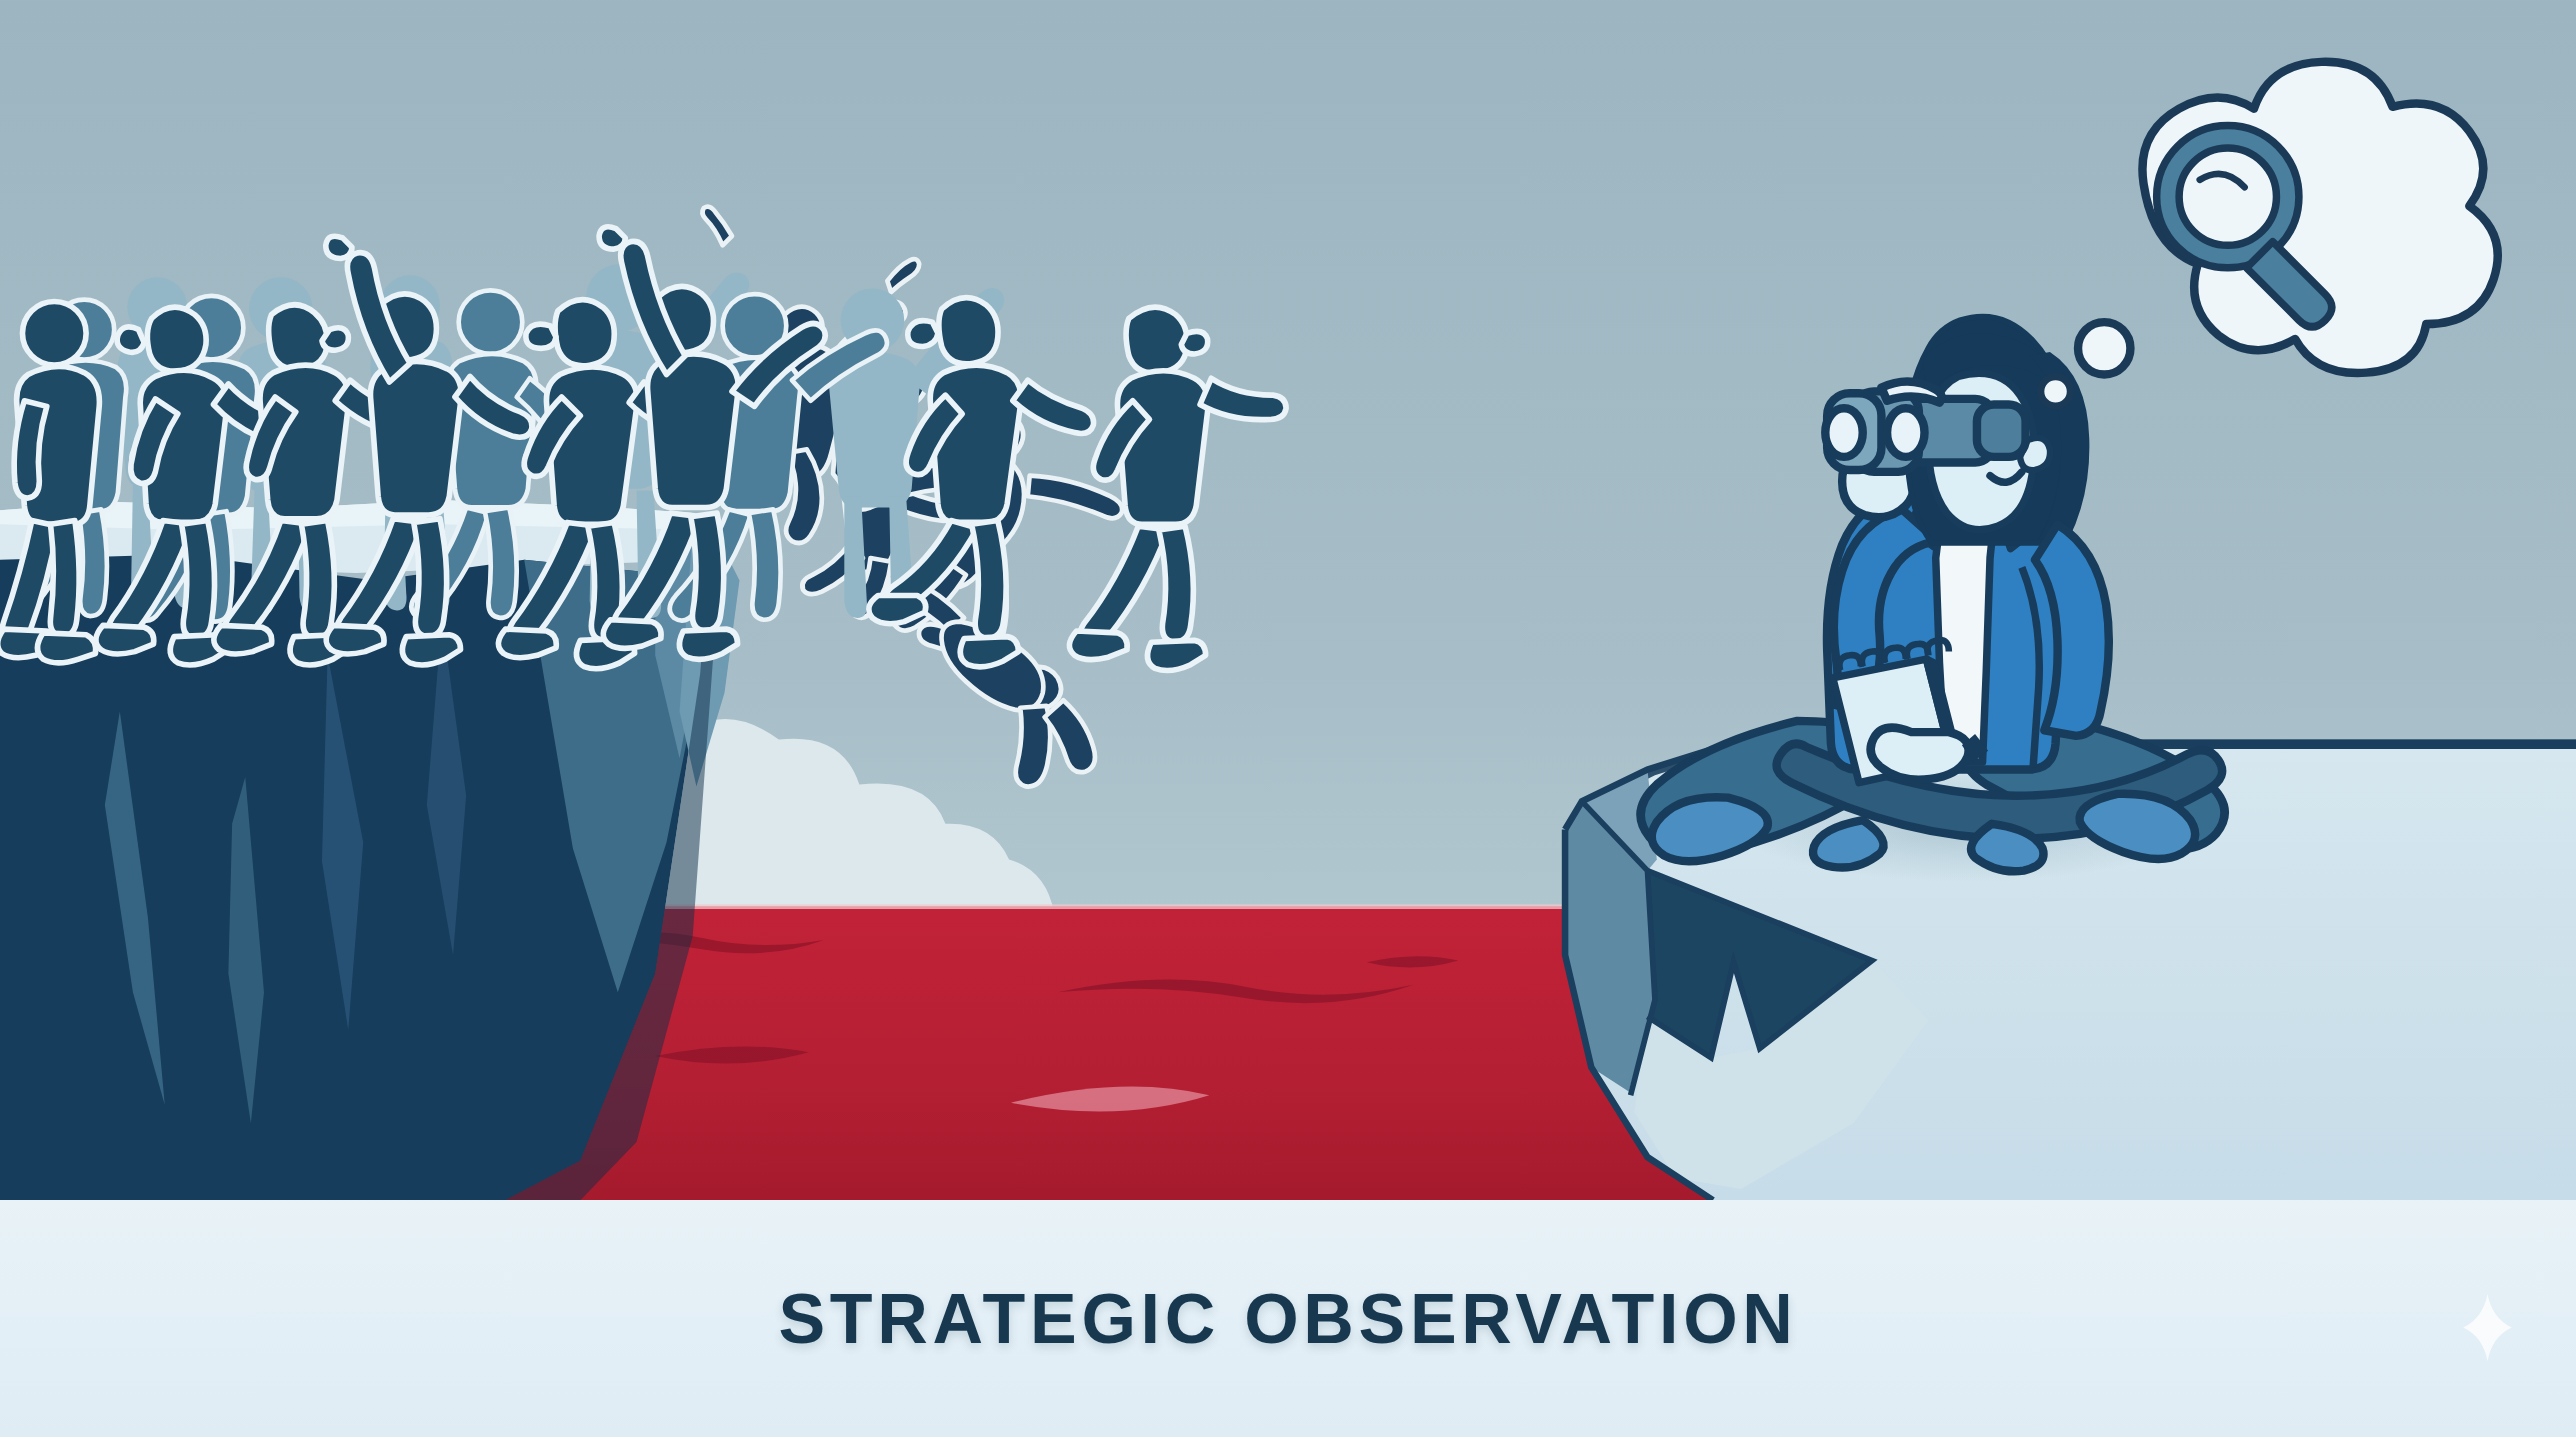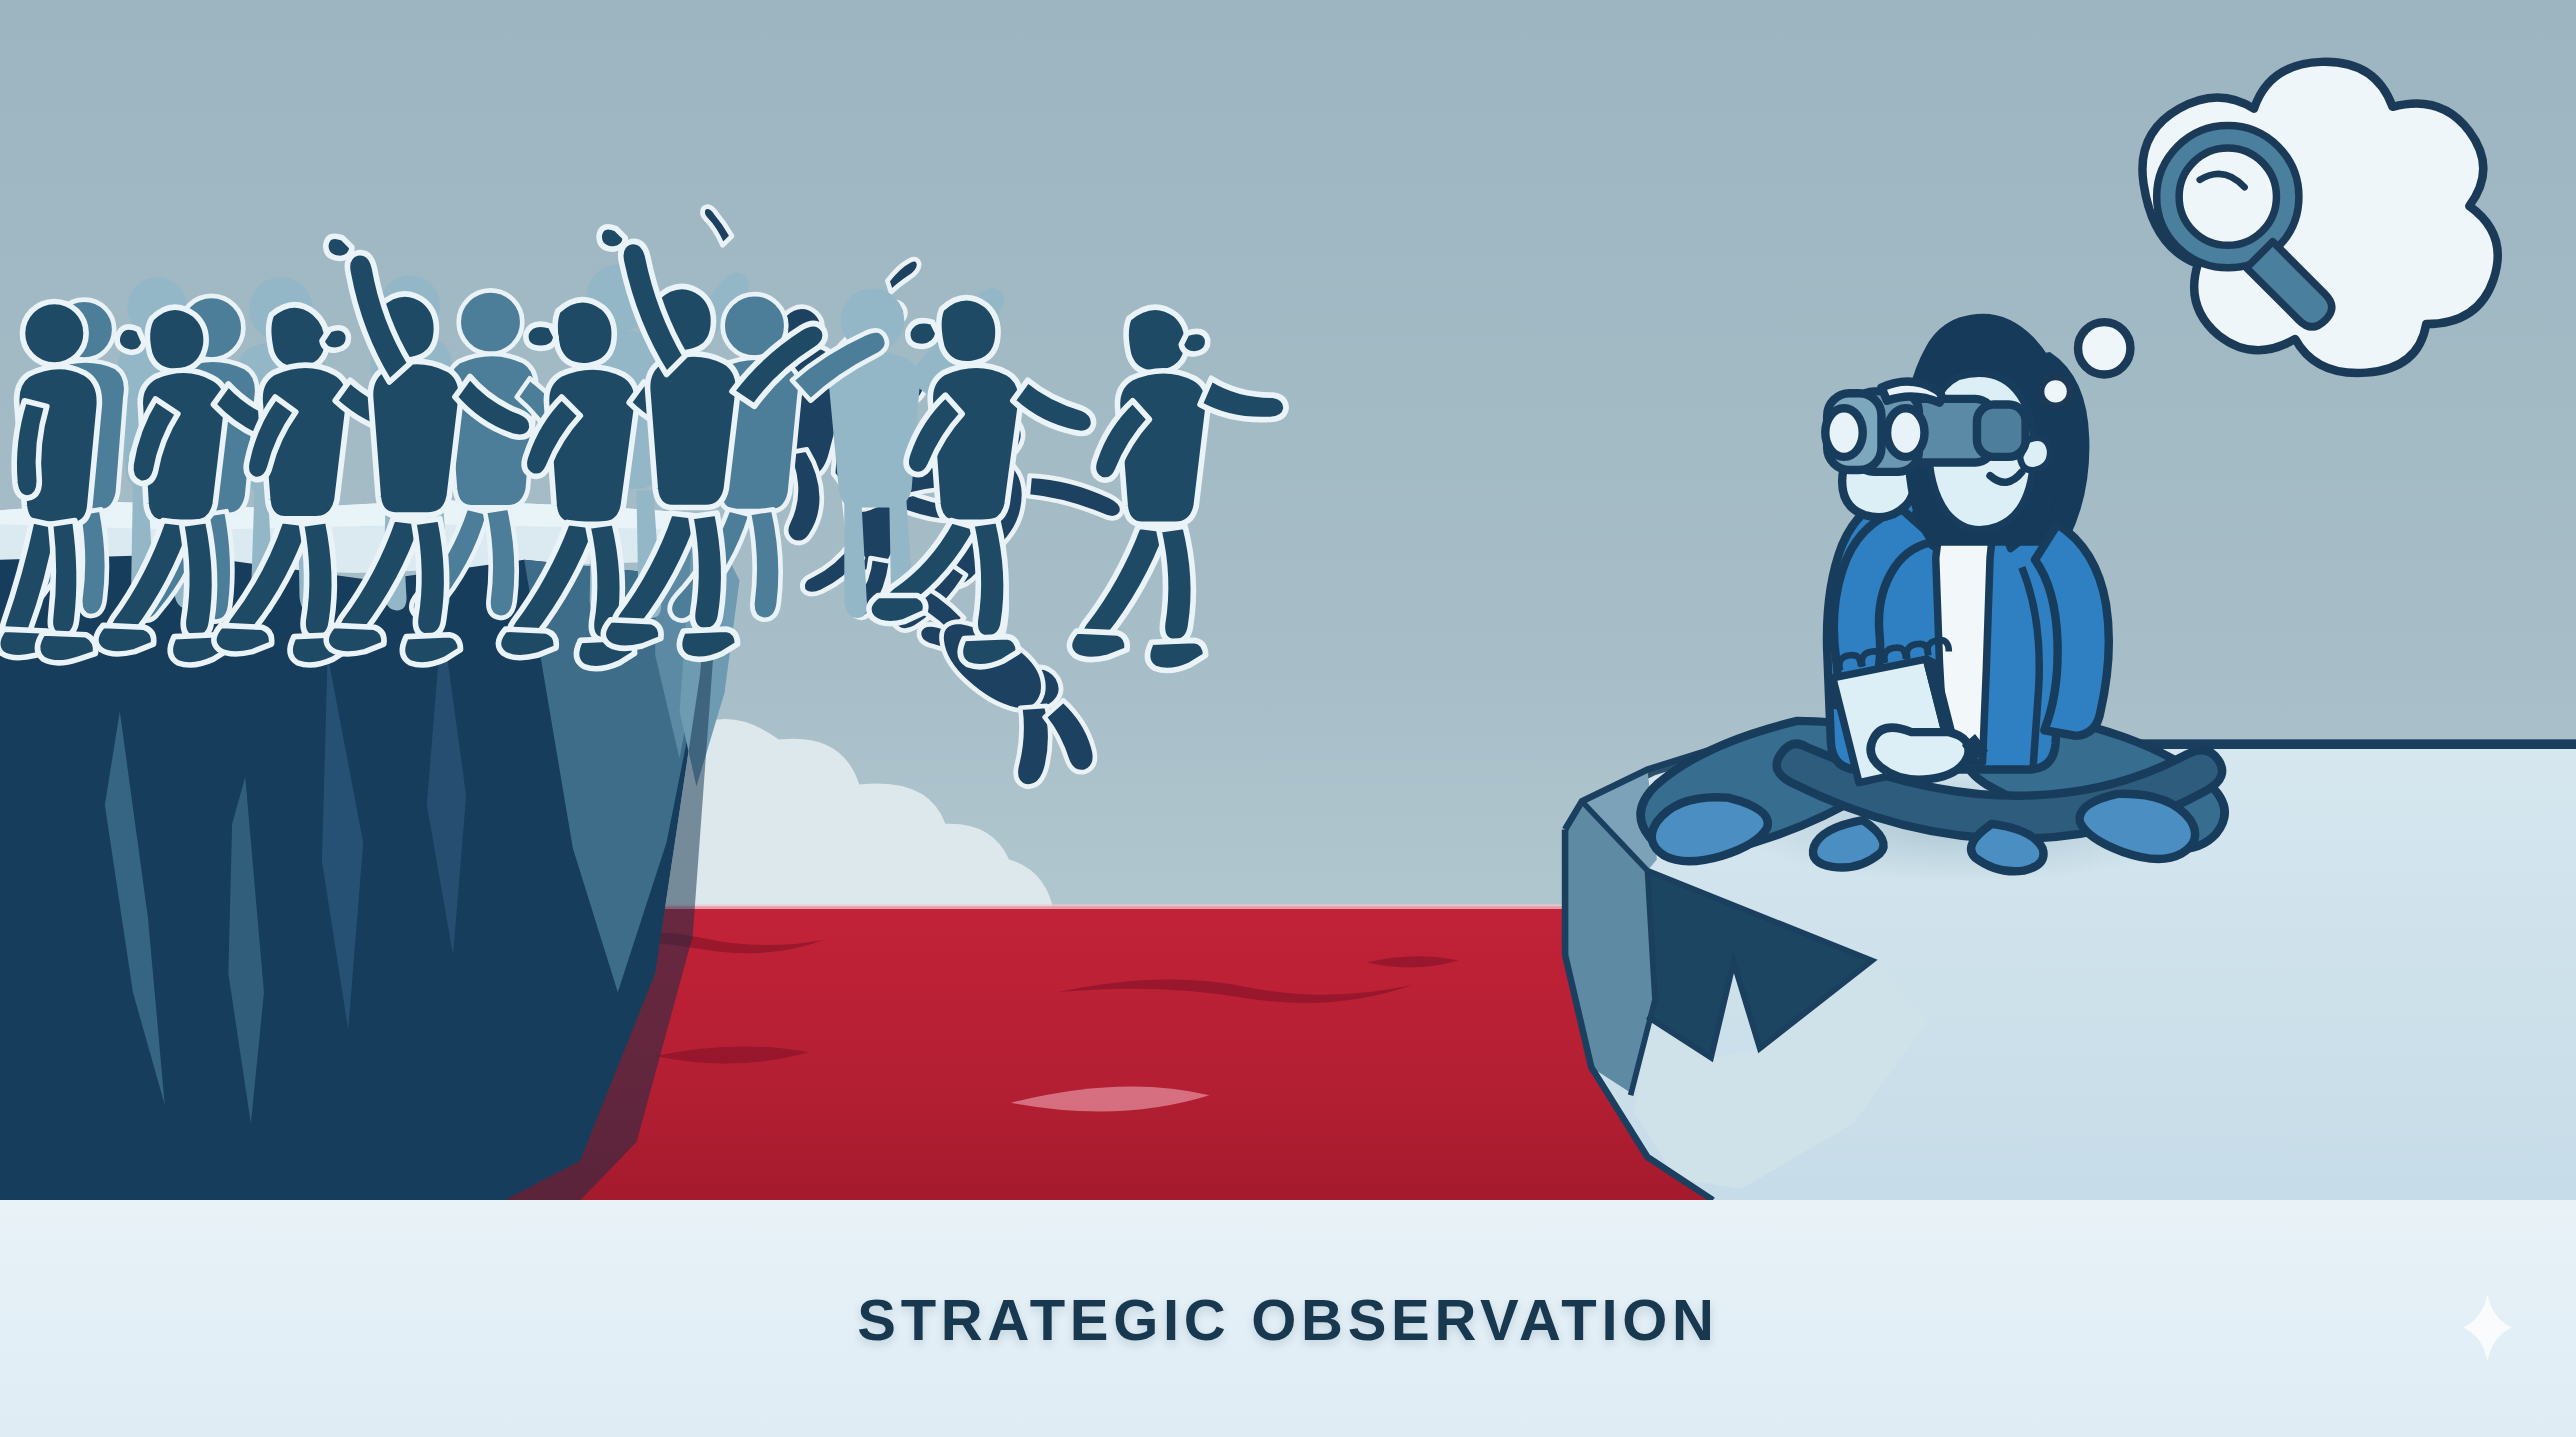--- a/index.html
+++ b/index.html
@@ -14,21 +14,21 @@
   #scene{position:absolute;left:0;top:0;width:2576px;height:1438px;}
   .cap-band{
     position:absolute;left:0;top:1200px;width:2576px;height:238px;
     background:linear-gradient(180deg,#e8f2f7 0%,#e3eff6 55%,#dfecf4 100%);
   }
   .cap-title{
     position:absolute;left:0;top:1200px;width:2576px;height:238px;
     display:flex;align-items:center;justify-content:center;
     color:#18384f;
     font-family:"Liberation Sans",sans-serif;
-    font-size:58px;font-weight:bold;letter-spacing:4.7px;
+    font-size:70px;font-weight:bold;letter-spacing:4.7px;
     text-shadow:0 3.7px 9.4px rgba(20,60,90,.16);
     user-select:none;
   }
   .sparkle{position:absolute;right:64px;top:1294px;width:49px;height:67px;opacity:.85;}
 </style>
 </head>
 <body>
 
 <div id="stage">
 

